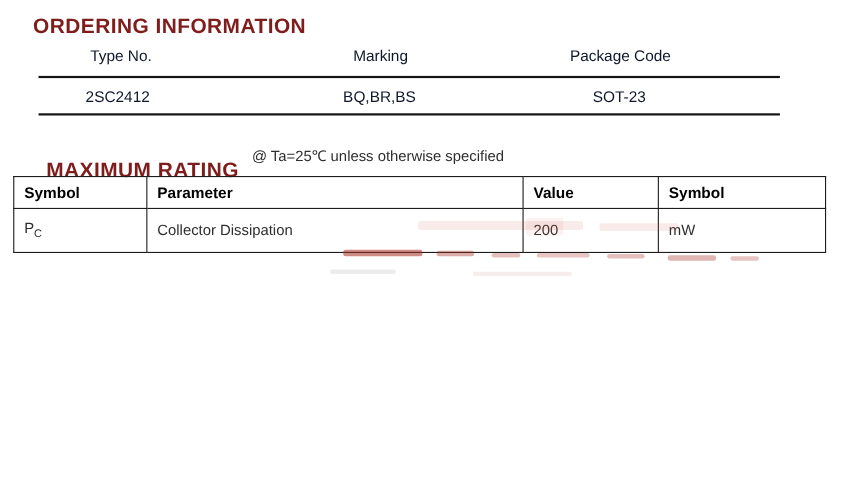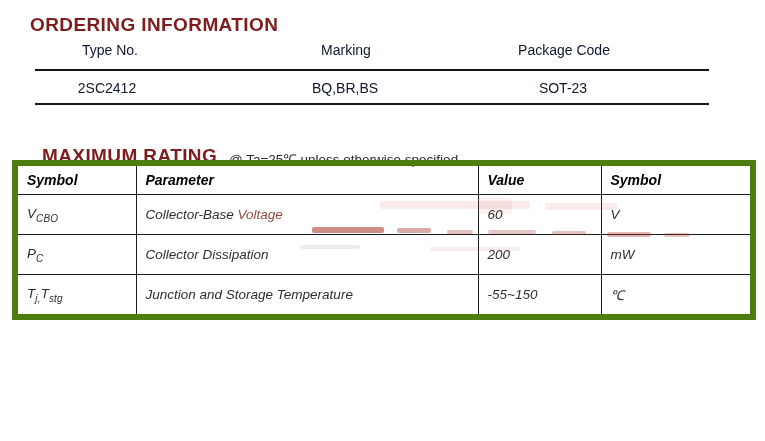--- a/index.html
+++ b/index.html
@@ -43,22 +43,21 @@
     background: #151515;
   }
 
   
   table.rating {
     position: absolute;
     left: 12px; top: 160px;
     width: 738px;
     border-collapse: collapse;
     table-layout: fixed;
-    border: 6px solid #4d7c0f;
-    font-style: italic;
+    border: 1px solid #4d7c0f;
   }
   table.rating th, table.rating td {
     border: 1px solid #1c1c1c;
     padding: 0 0 0 9px;
     text-align: left;
     overflow: hidden;
   }
   table.rating th {
     height: 28px;
     font-size: 14px;
@@ -102,55 +101,43 @@
 
 <div class="rule" style="top:69px;"></div>
 
 <span class="o-cell" style="left:107px; top:80px;">2SC2412</span>
 <span class="o-cell" style="left:345px; top:80px;">BQ,BR,BS</span>
 <span class="o-cell" style="left:563px; top:80px;">SOT-23</span>
 
 <div class="rule" style="top:103px;"></div>
 
 <h1 class="section-title" style="left:42px; top:132px;">MAXIMUM RATING</h1>
-<span class="subtitle" style="left:229px; top:150px;">@ Ta=25℃ unless otherwise specified</span>
+<span class="subtitle" style="left:229px; top:132px;">@ Ta=25℃ unless otherwise specified</span>
 
 <table class="rating">
   <colgroup>
     <col style="width:121px">
     <col style="width:342px">
     <col style="width:123px">
     <col style="width:152px">
   </colgroup>
   <thead>
     <tr>
       <th>Symbol</th>
       <th>Parameter</th>
       <th>Value</th>
       <th>Symbol</th>
     </tr>
   </thead>
   <tbody>
       <tr>
-        <td class="sym-cell">V<sub>CBO</sub></td>
-        <td class="param-cell">Collector-Base <span class="red-word">Voltage</span></td>
-        <td>60</td>
-        <td>V</td>
-      </tr>
-      <tr>
         <td class="sym-cell">P<sub>C</sub></td>
         <td class="param-cell">Collector Dissipation</td>
         <td>200</td>
         <td>mW</td>
-      </tr>
-      <tr>
-        <td class="sym-cell">T<sub>j,</sub>T<sub>stg</sub></td>
-        <td class="param-cell">Junction and Storage Temperature</td>
-        <td>-55~150</td>
-        <td>℃</td>
       </tr>
     </tbody>
 </table>
 
 <div>
   <div class="wm" style="left:380px; top:201px; width:150px; height:8px; background:rgba(205,90,75,0.12);"></div>
   <div class="wm" style="left:545px; top:203px; width:72px; height:7px; background:rgba(205,90,75,0.12);"></div>
   <div class="wm" style="left:478px; top:198px; width:34px; height:16px; background:rgba(205,90,75,0.08);"></div>
   <div class="wm" style="left:312px; top:227px; width:72px; height:6px; background:rgba(165,45,35,0.55);"></div>
   <div class="wm" style="left:397px; top:228px; width:34px; height:5px; background:rgba(165,45,35,0.40);"></div>

